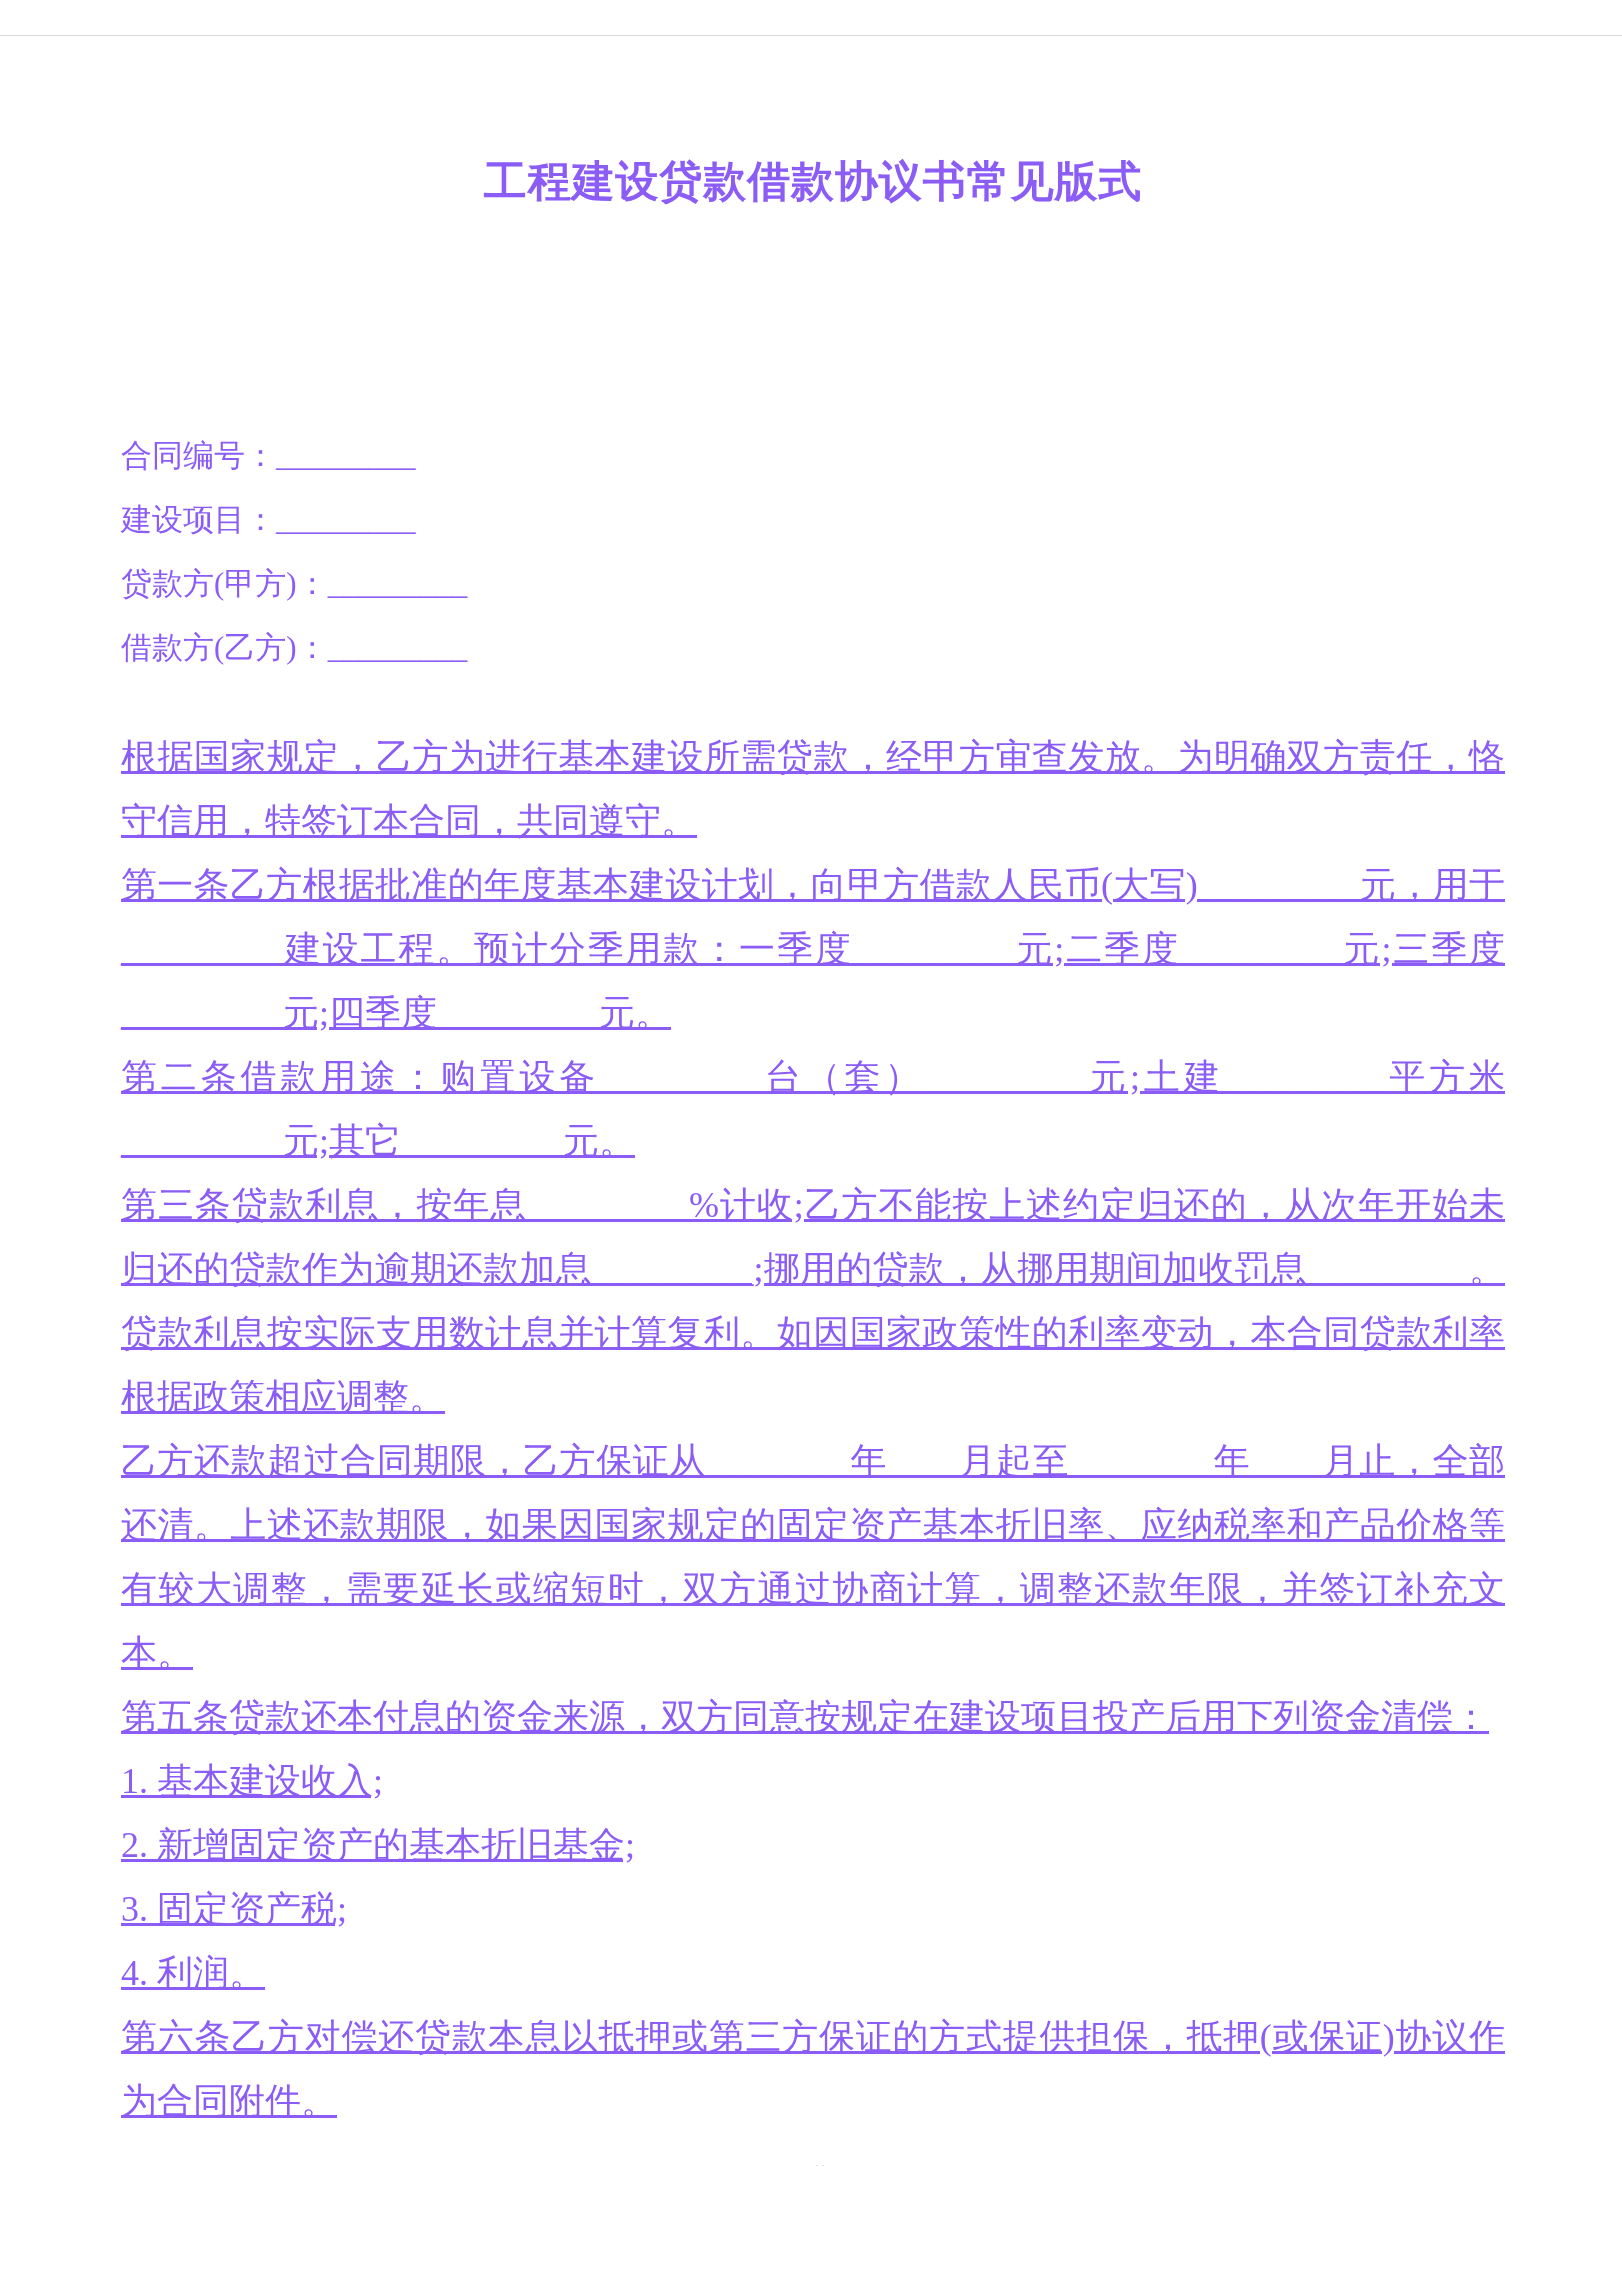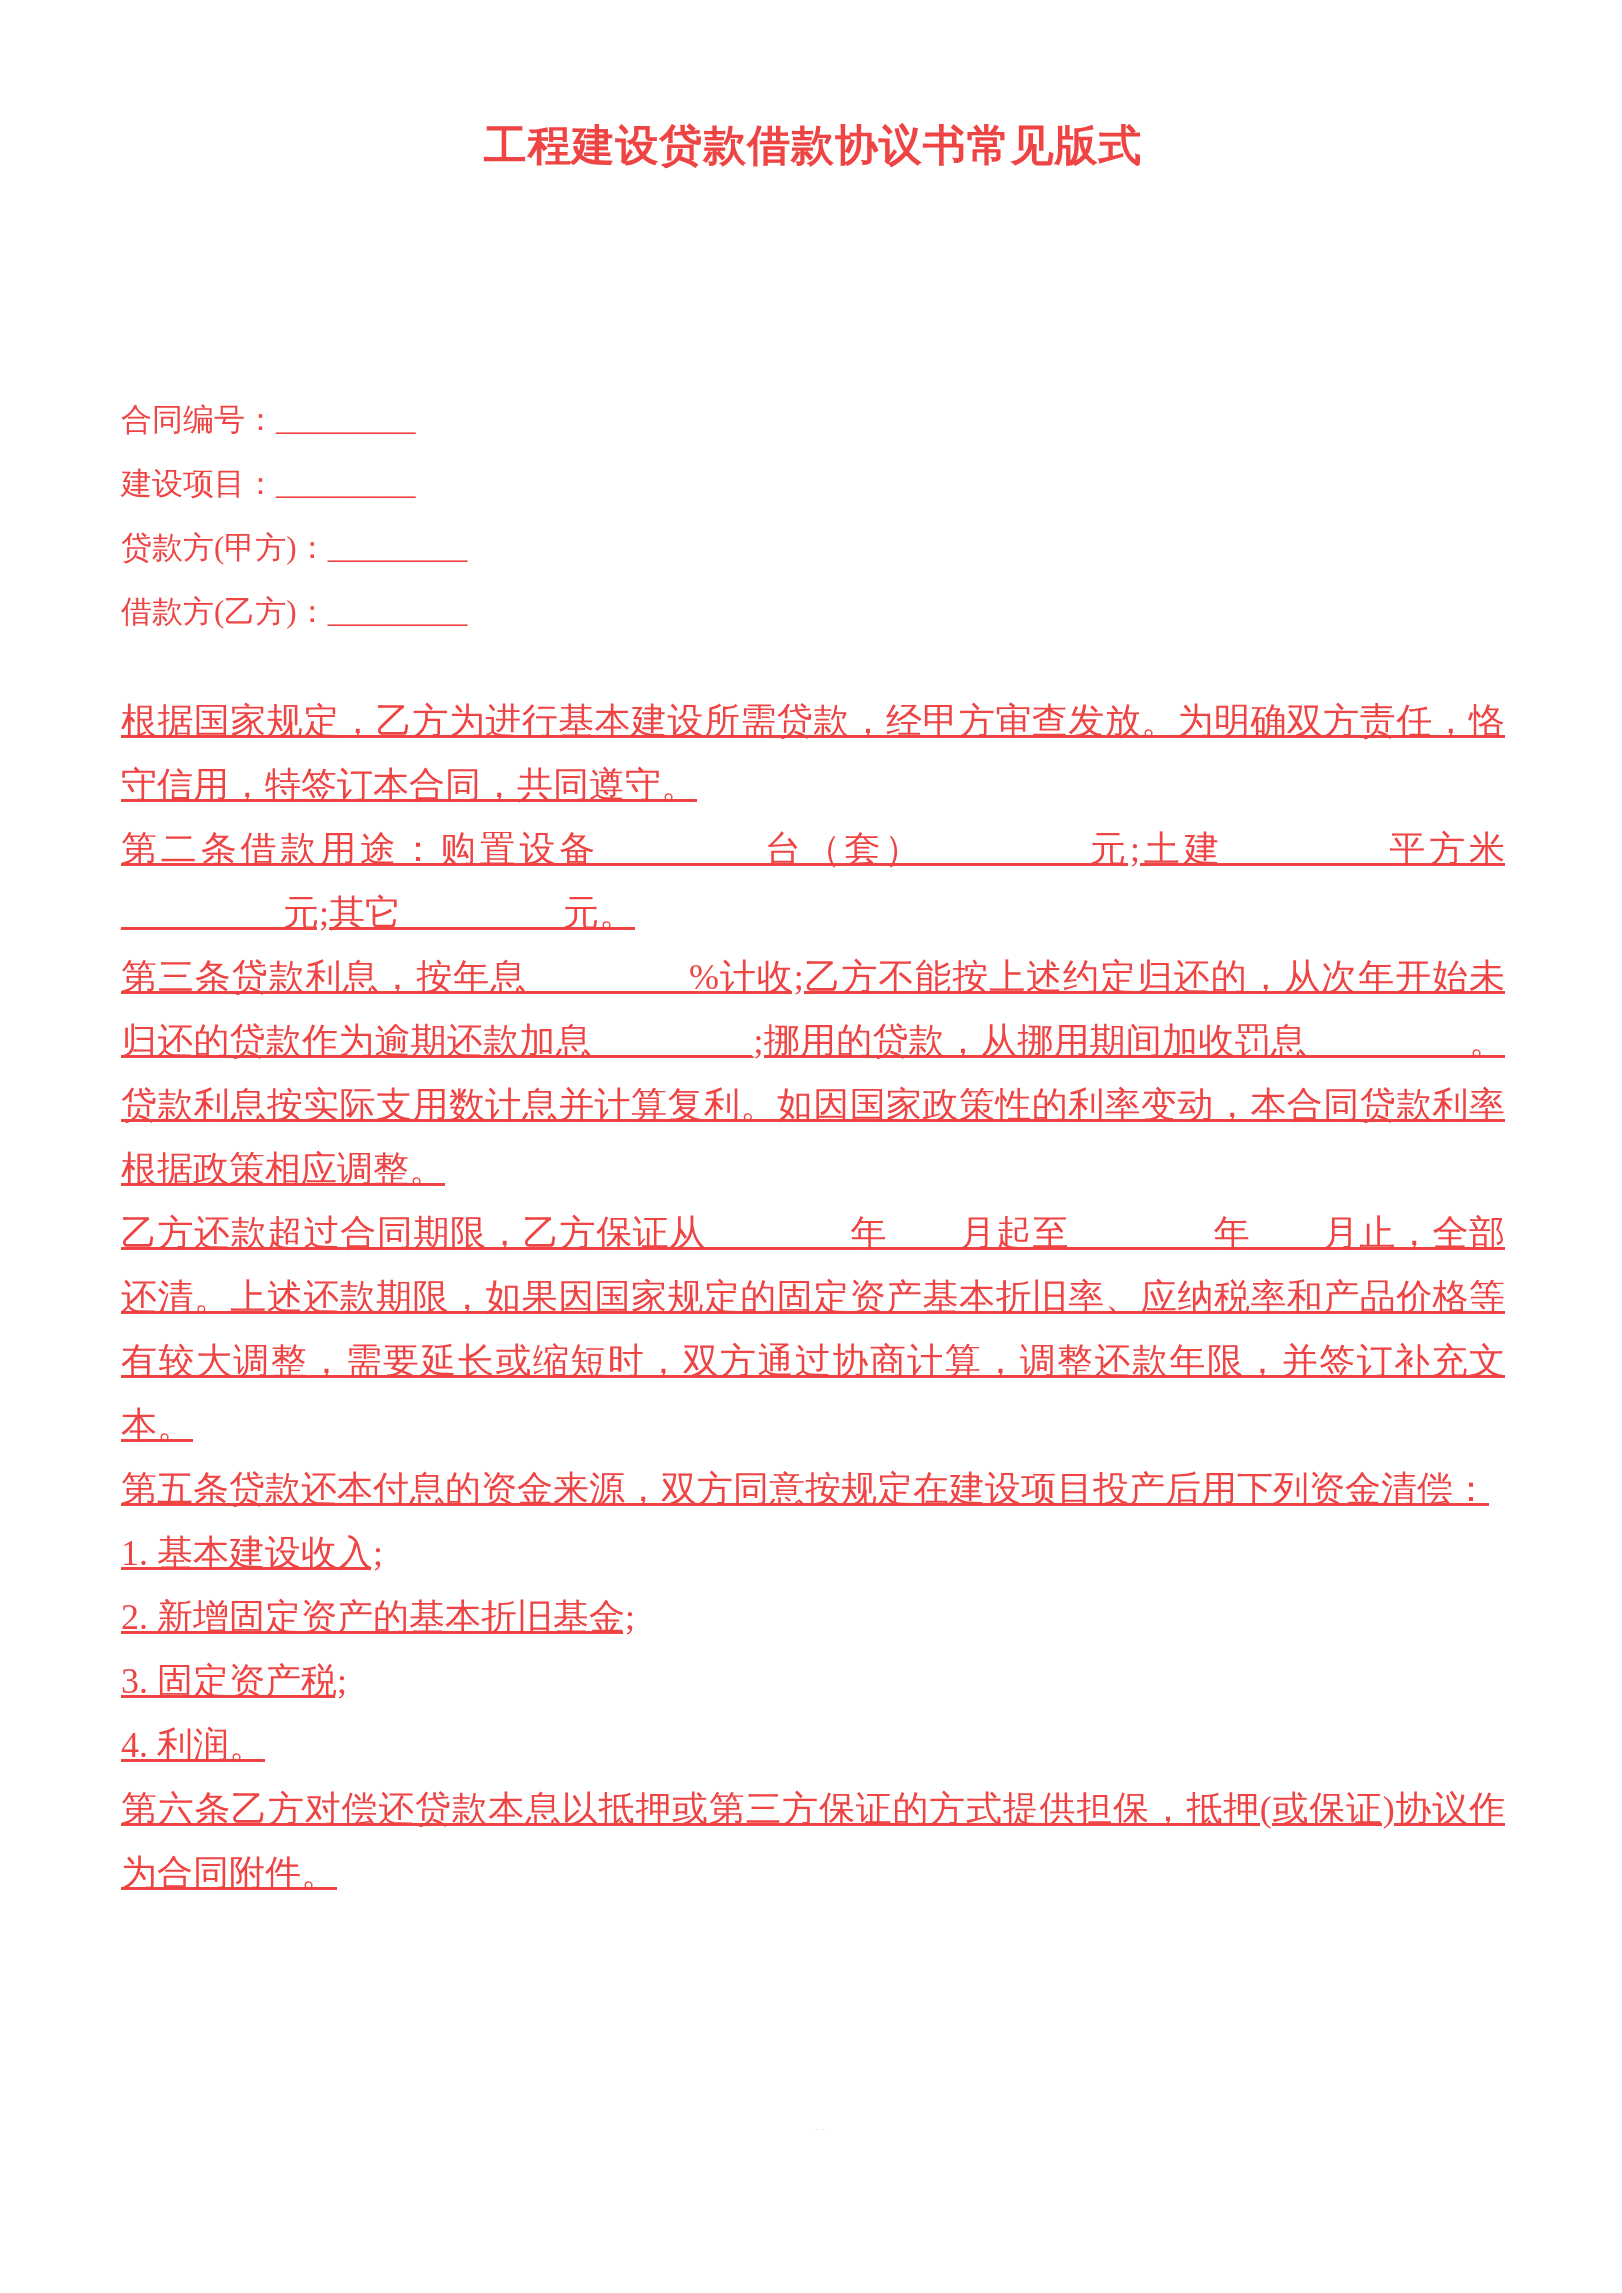--- a/index.html
+++ b/index.html
@@ -5,25 +5,26 @@
   html, body {
     margin: 0;
     padding: 0;
     background: #ffffff;
   }
   .page {
     position: relative;
     width: 1623px;
     height: 2130px;
     background: #ffffff;
-    color: #ef4444;
+    color: #8b5cf6;
     font-family: "Liberation Serif", "DejaVu Serif", serif;
     outline: 0.9px solid #d9d9d9;
     outline-offset: -0.9px;
     overflow: hidden;
+    margin-top: 36px;
   }
   .content {
     position: absolute;
     left: 121px;
     right: 118px;
     top: 0;
   }
   .doc-title {
     margin: 0;
     padding-top: 120px;
@@ -75,20 +76,21 @@
 
     <div class="fields">
       <div class="field"><span>合同编号：</span><span class="blank">_________</span></div>
       <div class="field"><span>建设项目：</span><span class="blank">_________</span></div>
       <div class="field"><span>贷款方(甲方)：</span><span class="blank">_________</span></div>
       <div class="field"><span>借款方(乙方)：</span><span class="blank">_________</span></div>
     </div>
 
     <div class="body">
       <p>根据国家规定，乙方为进行基本建设所需贷款，经甲方审查发放。为明确双方责任，恪守信用，特签订本合同，共同遵守。</p>
+      <p>第一条乙方根据批准的年度基本建设计划，向甲方借款人民币(大写)_________元，用于_________建设工程。预计分季用款：一季度_________元;二季度_________元;三季度_________元;四季度_________元。</p>
       <p>第二条借款用途：购置设备_________台（套）_________元;土建_________平方米_________元;其它_________元。</p>
       <p>第三条贷款利息，按年息_________%计收;乙方不能按上述约定归还的，从次年开始未归还的贷款作为逾期还款加息_________;挪用的贷款，从挪用期间加收罚息_________。贷款利息按实际支用数计息并计算复利。如因国家政策性的利率变动，本合同贷款利率根据政策相应调整。</p>
       <p>乙方还款超过合同期限，乙方保证从________年____月起至________年____月止，全部还清。上述还款期限，如果因国家规定的固定资产基本折旧率、应纳税率和产品价格等有较大调整，需要延长或缩短时，双方通过协商计算，调整还款年限，并签订补充文本。</p>
       <p>第五条贷款还本付息的资金来源，双方同意按规定在建设项目投产后用下列资金清偿：</p>
       <p>1. 基本建设收入;</p>
       <p>2. 新增固定资产的基本折旧基金;</p>
       <p>3. 固定资产税;</p>
       <p>4. 利润。</p>
       <p>第六条乙方对偿还贷款本息以抵押或第三方保证的方式提供担保，抵押(或保证)协议作为合同附件。</p>
     </div>

